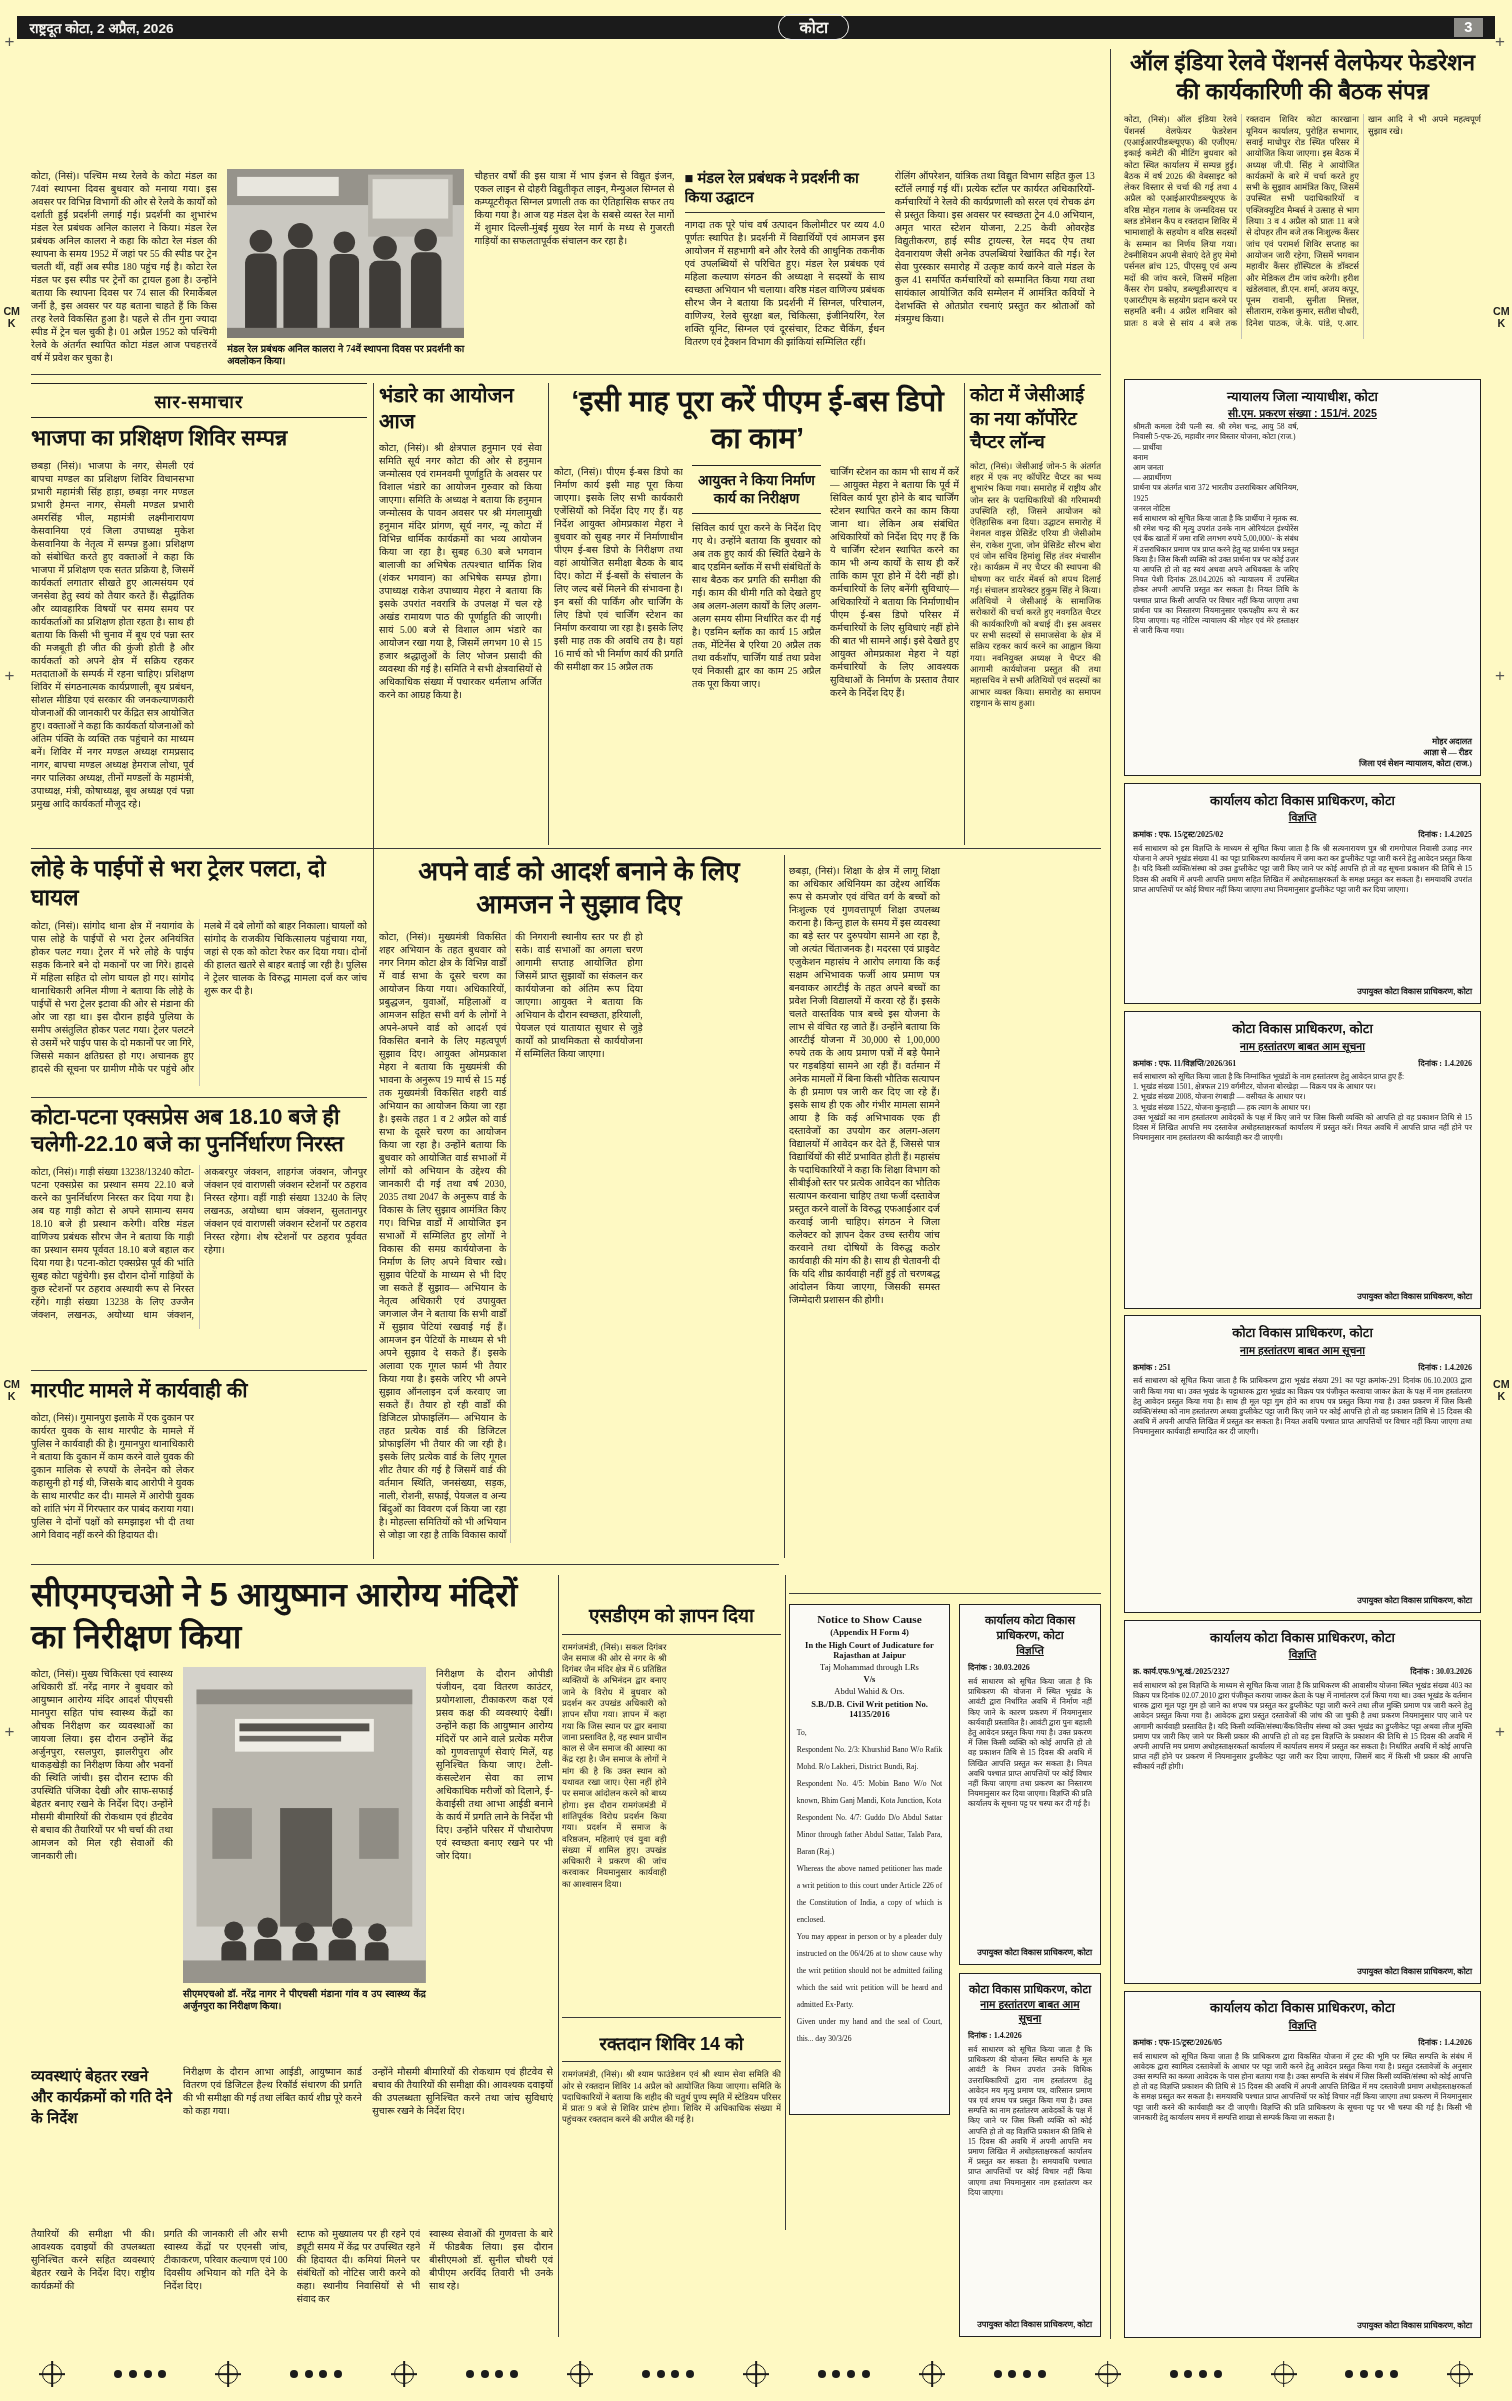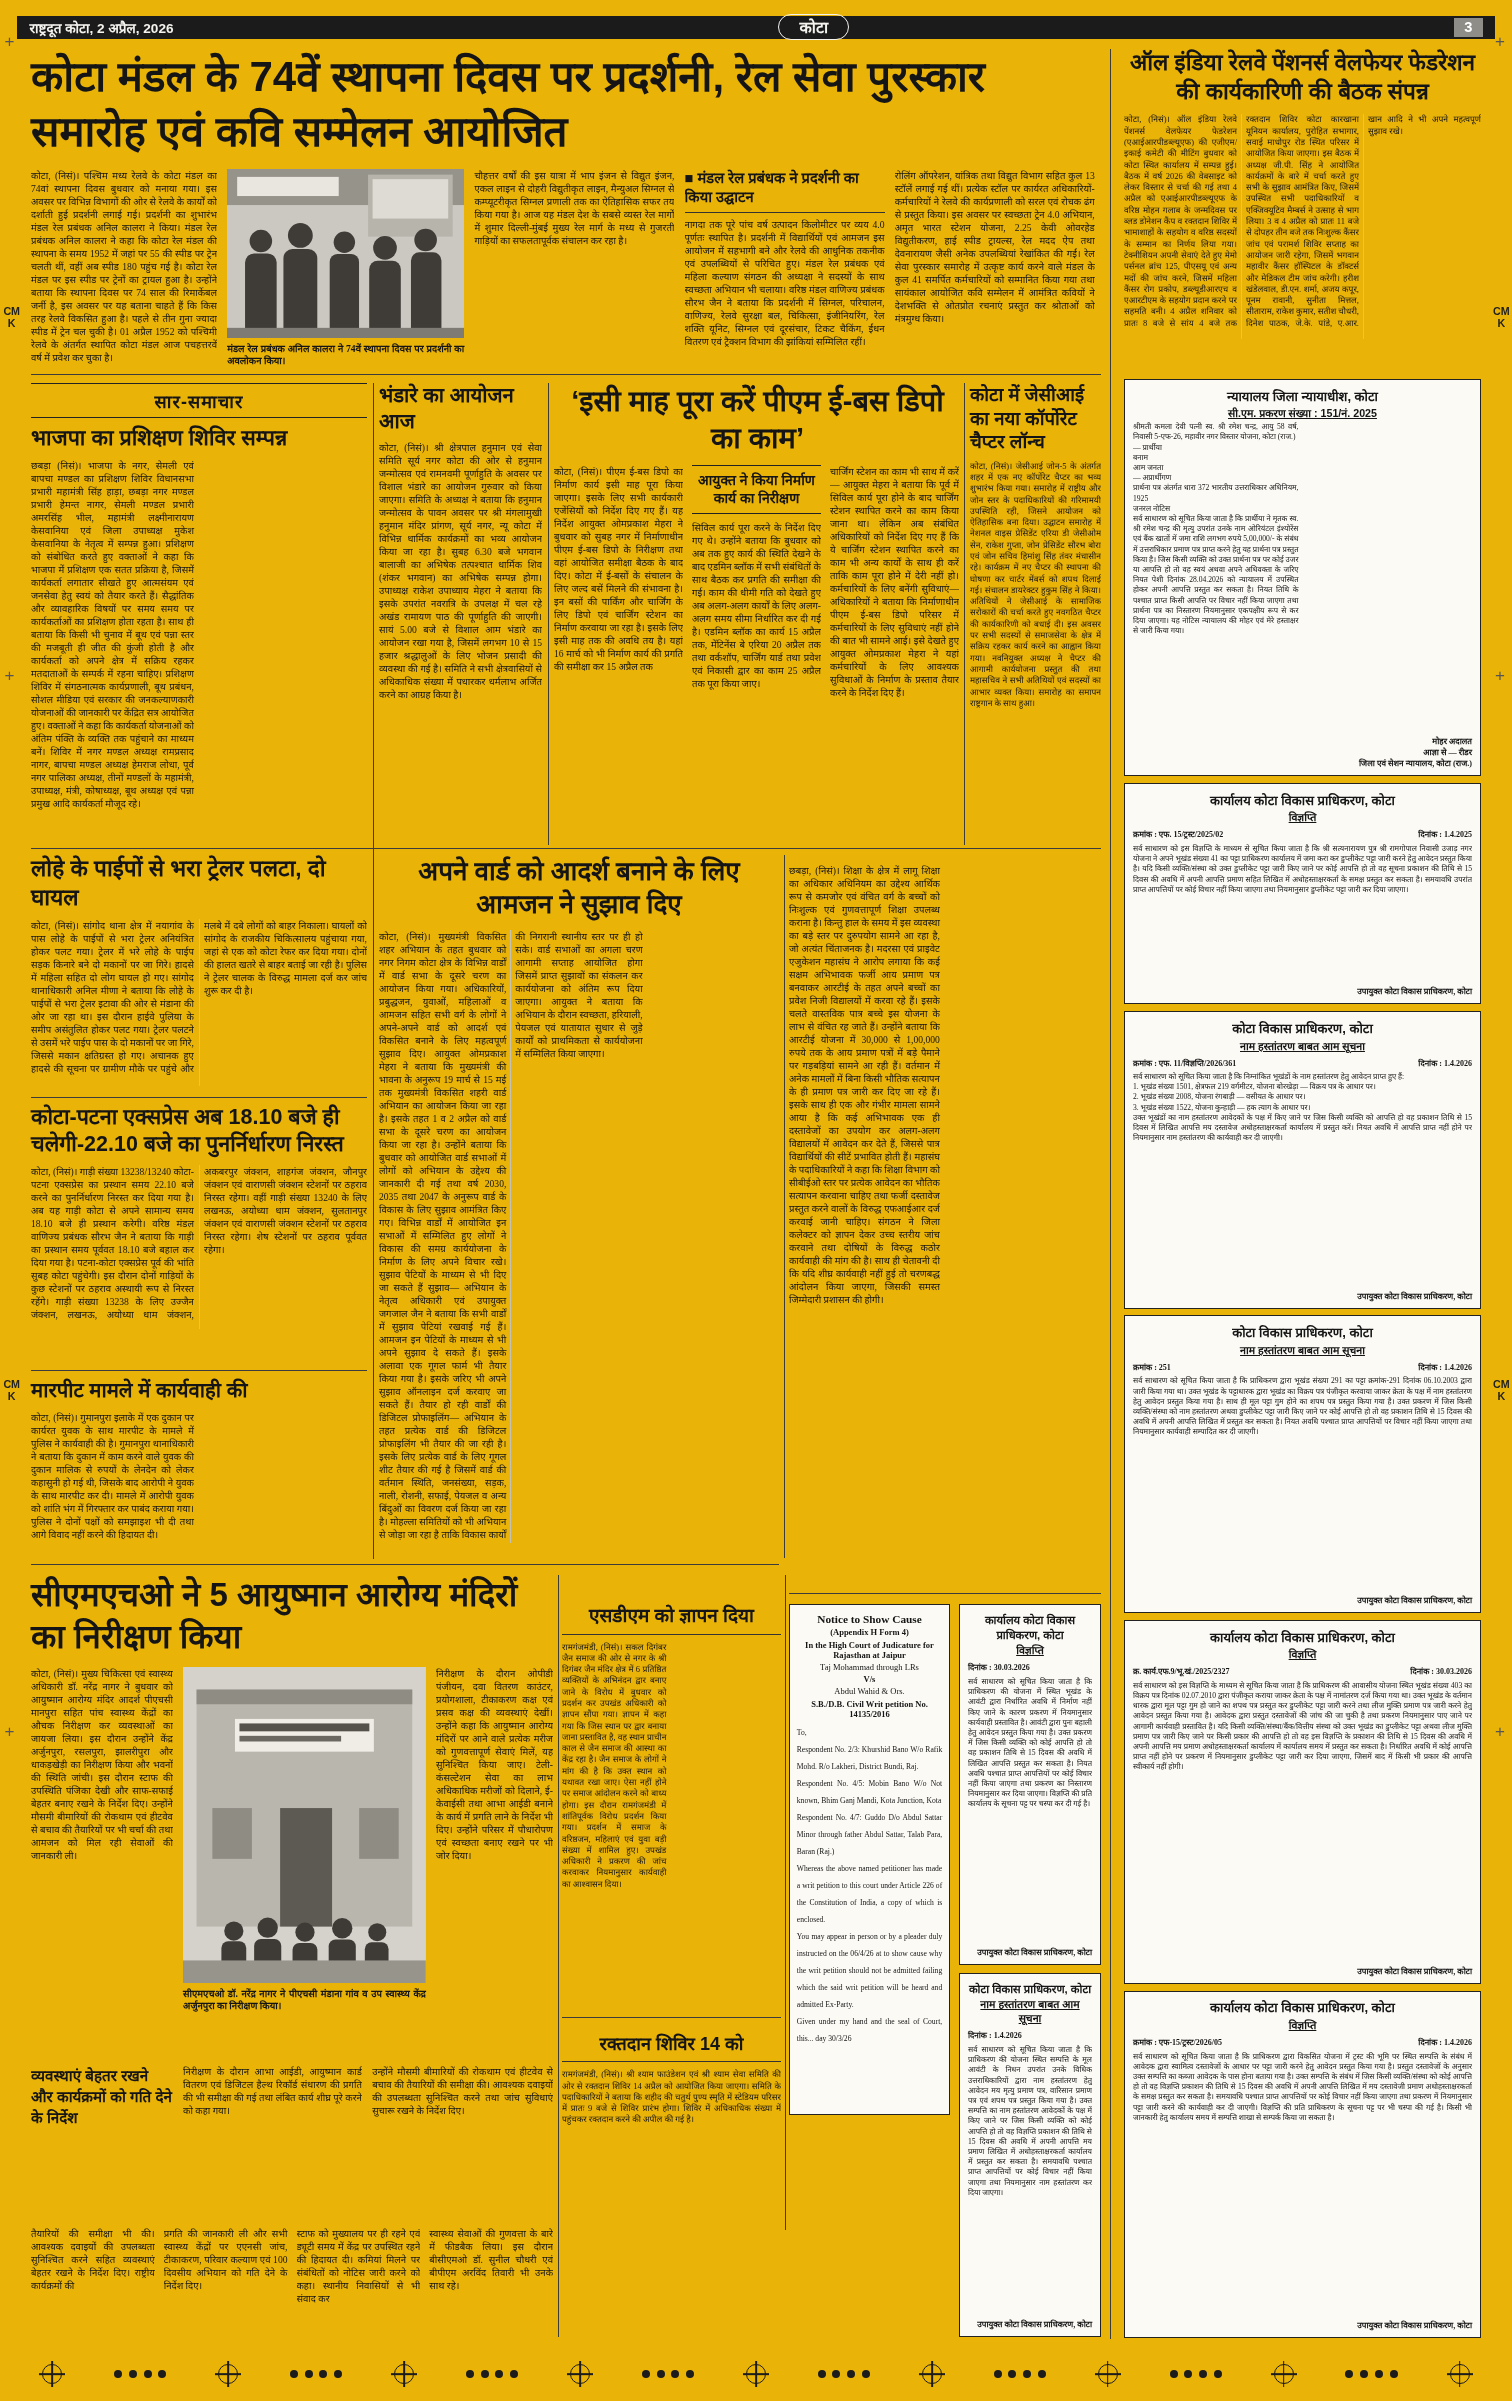--- a/index.html
+++ b/index.html
@@ -1,17 +1,17 @@
 <!DOCTYPE html>
 <html style="font-size:9px"><head>
 <meta charset="utf-8">
 <style>
 *{margin:0;padding:0;box-sizing:border-box}
 html,body{background:#d8d7d1}
-.page{position:relative;width:1512px;height:2401px;margin:0 auto;background:#eab308;color:#151515;font-family:"Liberation Serif","DejaVu Serif",serif}
+.page{position:relative;width:1512px;height:2401px;margin:0 auto;background:#fef9c3;color:#151515;font-family:"Liberation Serif","DejaVu Serif",serif}
 .abs{position:absolute}
 .clip{overflow:hidden}
 .bt{font-size:9.6px;line-height:13px;text-align:justify}
 .sm{font-size:8.5px;line-height:11.3px}
 .pre{white-space:pre-line}
 .cols2{columns:2;column-gap:10.2px;column-rule:0.6px solid #c3c1b8;column-fill:auto}
 .cols3{columns:3;column-gap:9px;column-rule:0.6px solid #c3c1b8;column-fill:auto}
 .masthead{display:flex;align-items:center;justify-content:space-between;background:#1b1b1b;color:#f4f3ee;font-family:"Liberation Sans",sans-serif;font-weight:bold;font-size:13.6px;padding:0 12.4px}
 .mh-pill{border:1.1px solid #f4f3ee;border-radius:564px;padding:1.1px 20.3px;font-size:16px}
 .mh-page{background:#8e8d88;color:#fff;padding:1.7px 10.2px;font-size:14.7px}
@@ -53,21 +53,20 @@
 <body>
 
 <div class="page">
 
   <header class="masthead abs" style="left:17px;top:16px;width:1478px;height:22.6px">
     <span>राष्ट्रदूत कोटा, 2 अप्रैल, 2026</span>
     <span class="mh-pill">कोटा</span>
     <span class="mh-page">3</span>
   </header>
 
-  <h1 class="abs main-title" style="left:31px;top:49px;width:1070px">कोटा मंडल के 74वें स्थापना दिवस पर प्रदर्शनी, रेल सेवा पुरस्कार समारोह एवं कवि सम्मेलन आयोजित</h1>
 
   <section class="abs" style="left:31px;top:169px;width:1070px;height:199px;display:flex;gap:10.2px">
     <div class="bt clip" style="width:186px;height:100%">कोटा, (निसं)। पश्चिम मध्य रेलवे के कोटा मंडल का 74वां स्थापना दिवस बुधवार को मनाया गया। इस अवसर पर विभिन्न विभागों की ओर से रेलवे के कार्यों को दर्शाती हुई प्रदर्शनी लगाई गई। प्रदर्शनी का शुभारंभ मंडल रेल प्रबंधक अनिल कालरा ने किया। मंडल रेल प्रबंधक अनिल कालरा ने कहा कि कोटा रेल मंडल की स्थापना के समय 1952 में जहां पर 55 की स्पीड पर ट्रेन चलती थीं, वहीं अब स्पीड 180 पहुंच गई है। कोटा रेल मंडल पर इस स्पीड पर ट्रेनों का ट्रायल हुआ है। उन्होंने बताया कि स्थापना दिवस पर 74 साल की रिमार्केबल जर्नी है, इस अवसर पर यह बताना चाहते हैं कि किस तरह रेलवे विकसित हुआ है। पहले से तीन गुना ज्यादा स्पीड में ट्रेन चल चुकी है। 01 अप्रैल 1952 को पश्चिमी रेलवे के अंतर्गत स्थापित कोटा मंडल आज पचहत्तरवें वर्ष में प्रवेश कर चुका है।</div>
     <figure style="width:237px">
       <div class="photo" style="height:169px">
         <svg viewBox="0 0 420 300" preserveAspectRatio="none">
           <rect width="420" height="300" fill="#cac8c1"></rect>
           <rect width="420" height="64" fill="#96938b"></rect>
           <rect x="18" y="14" width="180" height="34" fill="#e8e6de"></rect>
           <rect x="250" y="10" width="150" height="110" fill="#b7b4ac"></rect>

